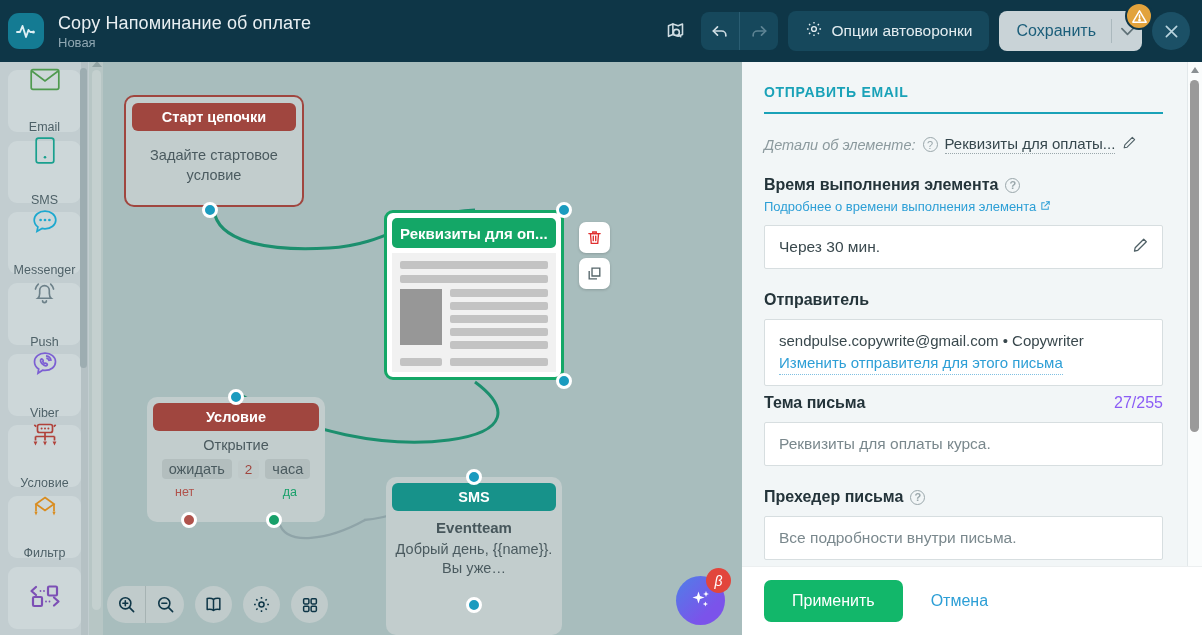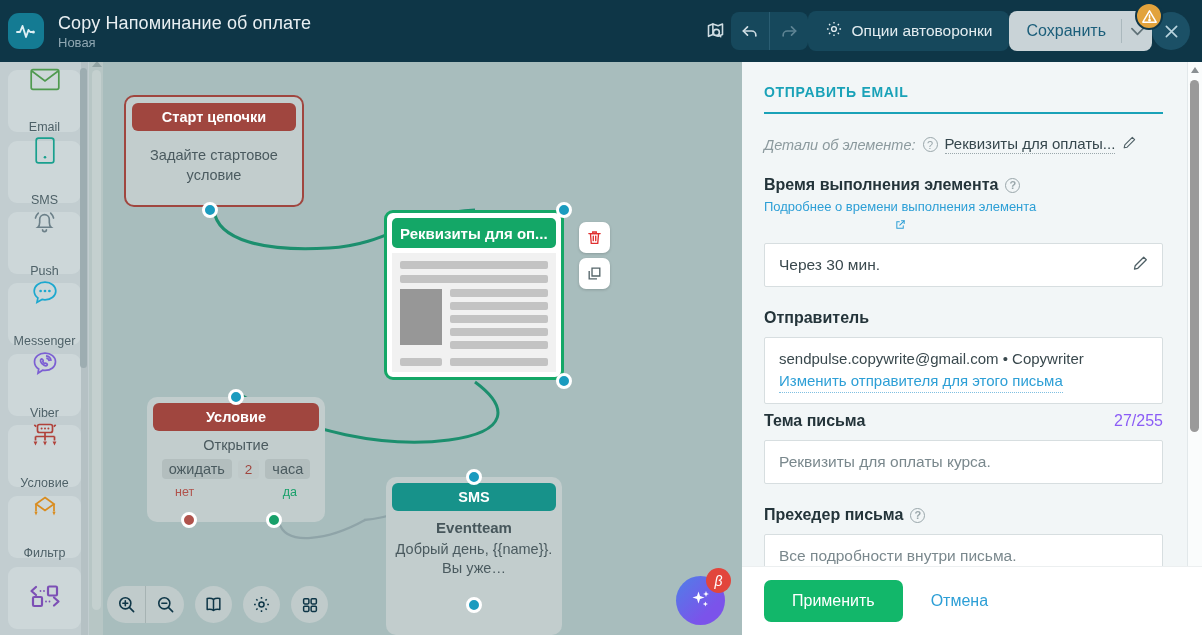--- a/index.html
+++ b/index.html
@@ -17,21 +17,21 @@
   }
   .logo {
     width: 36px; height: 36px; margin-left: 8px; border-radius: 11px;
     background: #147b93; display: flex; align-items: center; justify-content: center;
     flex: none;
   }
   .title-wrap { margin-left: 14px; flex: none; }
   .title-main { color: #e8eff2; font-size: 18px; line-height: 22px; letter-spacing: .1px; }
   .title-sub { color: #8fa7b2; font-size: 13px; line-height: 16px; margin-top: 1px; }
   .hdr-spacer { flex: 1 1 auto; }
-  .hdr-right { display: flex; align-items: center; padding-right: 12px; }
+  .hdr-right { display: flex; align-items: center; gap: 10px; padding-right: 12px; }
 
   .icon-btn-plain {
     width: 30px; height: 30px; display: flex; align-items: center; justify-content: center;
     cursor: pointer;
   }
   .undo-group {
     display: flex; align-items: center; background: #16485c; border-radius: 8px;
     height: 38px; overflow: hidden;
   }
   .undo-group > div {
@@ -219,21 +219,21 @@
   }
   .q-mark {
     width: 15px; height: 15px; border-radius: 50%; border: 1.4px solid #9aa7ab;
     color: #9aa7ab; font-size: 11px; display: inline-flex; align-items: center;
     justify-content: center; flex: none;
   }
   .sec-title {
     display: flex; align-items: center; gap: 7px; color: #24343a;
     font-size: 16px; font-weight: bold; margin-top: 22px;
   }
-  .sec-link { color: #2d9fd6; font-size: 13px; margin-top: 5px; display: inline-flex; gap: 4px; align-items: center; cursor: pointer; flex-direction: column; }
+  .sec-link { color: #2d9fd6; font-size: 13px; margin-top: 5px; display: inline-flex; gap: 4px; align-items: center; cursor: pointer; }
   .field {
     margin-top: 10px; background: #fff; border: 1px solid #d7dee0; border-radius: 2px;
     min-height: 44px; display: flex; align-items: center; padding: 0 14px;
     color: #39484d; font-size: 15.5px; position: relative;
   }
   .field .pen { position: absolute; right: 13px; top: 50%; transform: translateY(-50%); cursor: pointer; }
   .field-sender { display: block; padding: 10px 14px; min-height: 64px; }
   .sender-mail { color: #39484d; font-size: 15px; line-height: 22px; }
   .sender-link { color: #2d9fd6; font-size: 15px; line-height: 22px; border-bottom: 1px dotted #7fc0e2; display: inline-block; cursor: pointer; }
   .row-between { display: flex; align-items: baseline; justify-content: space-between; margin-top: 8px; }
@@ -349,38 +349,38 @@
       <span>
         <svg width="20" height="27" viewBox="0 0 20 27" fill="none" stroke="#19a08e" stroke-width="1.7">
             <rect x="1.2" y="1.2" width="17.6" height="24.6" rx="2.4"></rect>
             <circle cx="10" cy="20.3" r="1.3" fill="#19a08e" stroke="none"></circle>
           </svg>
       </span>
       <span class="side-lbl">SMS</span>
     </div>
     <div class="side-item">
       <span>
-        <svg width="27" height="26" viewBox="0 0 28 27" fill="none" stroke="#6c8089" stroke-width="1.7" stroke-linecap="round">
-            <path d="M7 19h14c-1.6-1.3-2-2.6-2-5v-3.2a5 5 0 0 0-10 0V14c0 2.4-.4 3.7-2 5z"></path>
-            <path d="M12 21.5a2 2 0 0 0 4 0"></path>
-            <path d="M4.6 9.4a10 10 0 0 1 3-5.2M23.4 9.4a10 10 0 0 0-3-5.2"></path>
-          </svg>
-      </span>
-      <span class="side-lbl">Push</span>
-    </div>
-    <div class="side-item">
-      <span>
         <svg width="26" height="25" viewBox="0 0 26 25" fill="none" stroke="#1ca8cf" stroke-width="1.7">
             <path d="M13 2.2c6 0 10.8 3.9 10.8 8.8S19 19.8 13 19.8c-1 0-2-.1-3-.4l-5 3 .9-4.5C3.6 16.2 2.2 13.7 2.2 11 2.2 6.1 7 2.2 13 2.2z"></path>
             <circle cx="8.6" cy="11" r="1.35" fill="#1ca8cf" stroke="none"></circle>
             <circle cx="13" cy="11" r="1.35" fill="#1ca8cf" stroke="none"></circle>
             <circle cx="17.4" cy="11" r="1.35" fill="#1ca8cf" stroke="none"></circle>
           </svg>
       </span>
       <span class="side-lbl">Messenger</span>
+    </div>
+    <div class="side-item">
+      <span>
+        <svg width="27" height="26" viewBox="0 0 28 27" fill="none" stroke="#6c8089" stroke-width="1.7" stroke-linecap="round">
+            <path d="M7 19h14c-1.6-1.3-2-2.6-2-5v-3.2a5 5 0 0 0-10 0V14c0 2.4-.4 3.7-2 5z"></path>
+            <path d="M12 21.5a2 2 0 0 0 4 0"></path>
+            <path d="M4.6 9.4a10 10 0 0 1 3-5.2M23.4 9.4a10 10 0 0 0-3-5.2"></path>
+          </svg>
+      </span>
+      <span class="side-lbl">Push</span>
     </div>
     <div class="side-item">
       <span>
         <svg width="26" height="26" viewBox="0 0 26 26" fill="none" stroke="#7c5fd3" stroke-width="1.7">
             <path d="M13 2.2c6 0 10.5 3.6 10.5 8.6 0 5-4.5 8.6-10.5 8.6-.8 0-1.6-.1-2.4-.2l-4.6 3 .7-4.2C4 16.4 2.5 14 2.5 10.8c0-5 4.5-8.6 10.5-8.6z"></path>
             <path d="M9.3 8c.8-.5 1.3.3 1.8 1.1.4.7.1 1-.3 1.3.2.9 1.1 1.8 2 2.1.3-.4.6-.7 1.3-.3.8.4 1.6 1 1.1 1.8-.5.8-1.7 1.1-3.2.3-1.5-.8-3-2.3-3.4-3.7-.3-1.1-.1-2 .7-2.6z"></path>
             <path d="M14.3 7.1c1.6.2 2.8 1.4 3 3M14 4.8c2.7.3 4.8 2.4 5.1 5.1"></path>
           </svg>
       </span>
       <span class="side-lbl">Viber</span>

